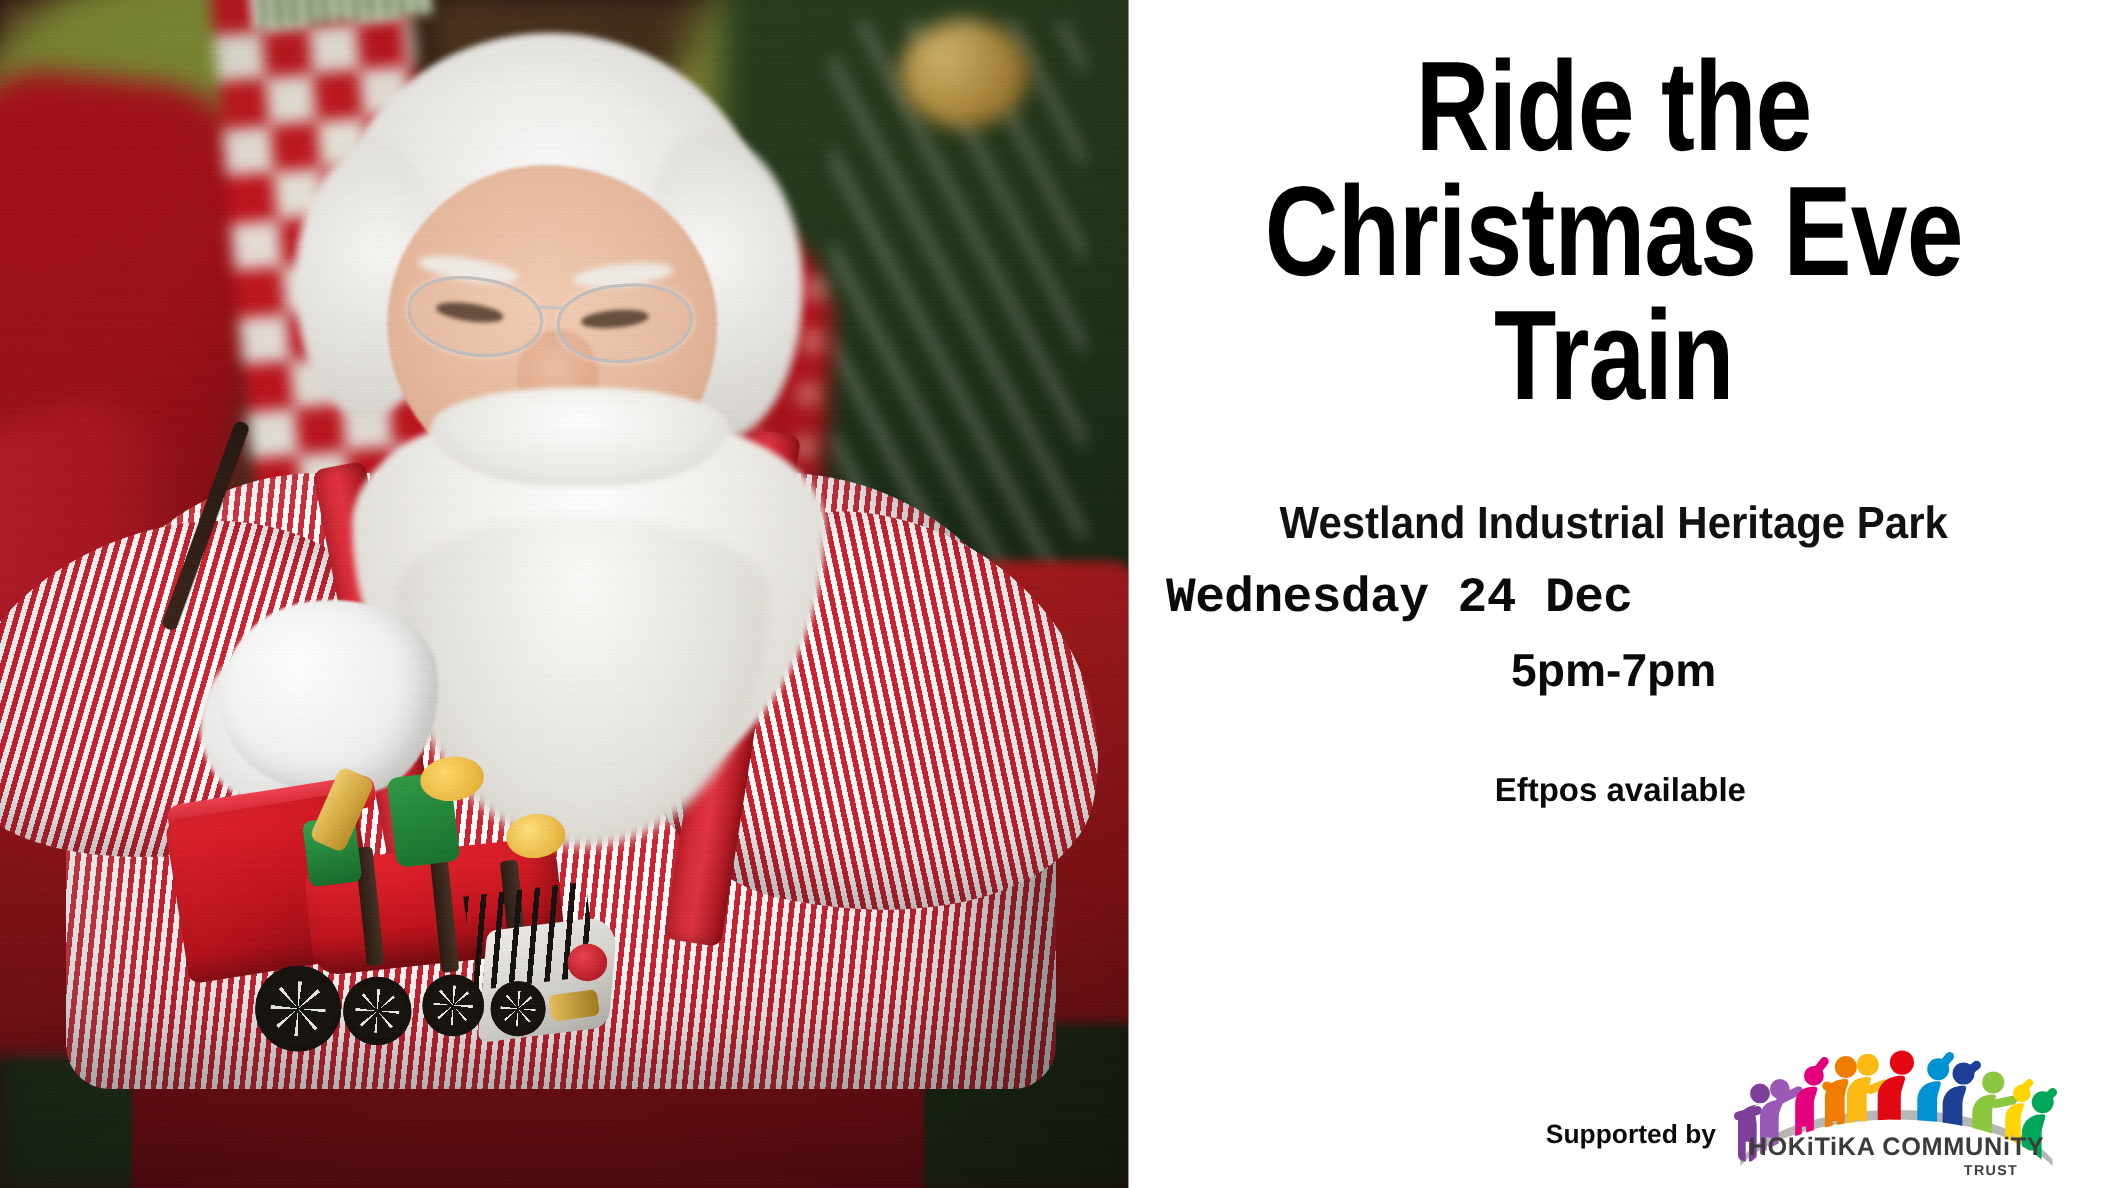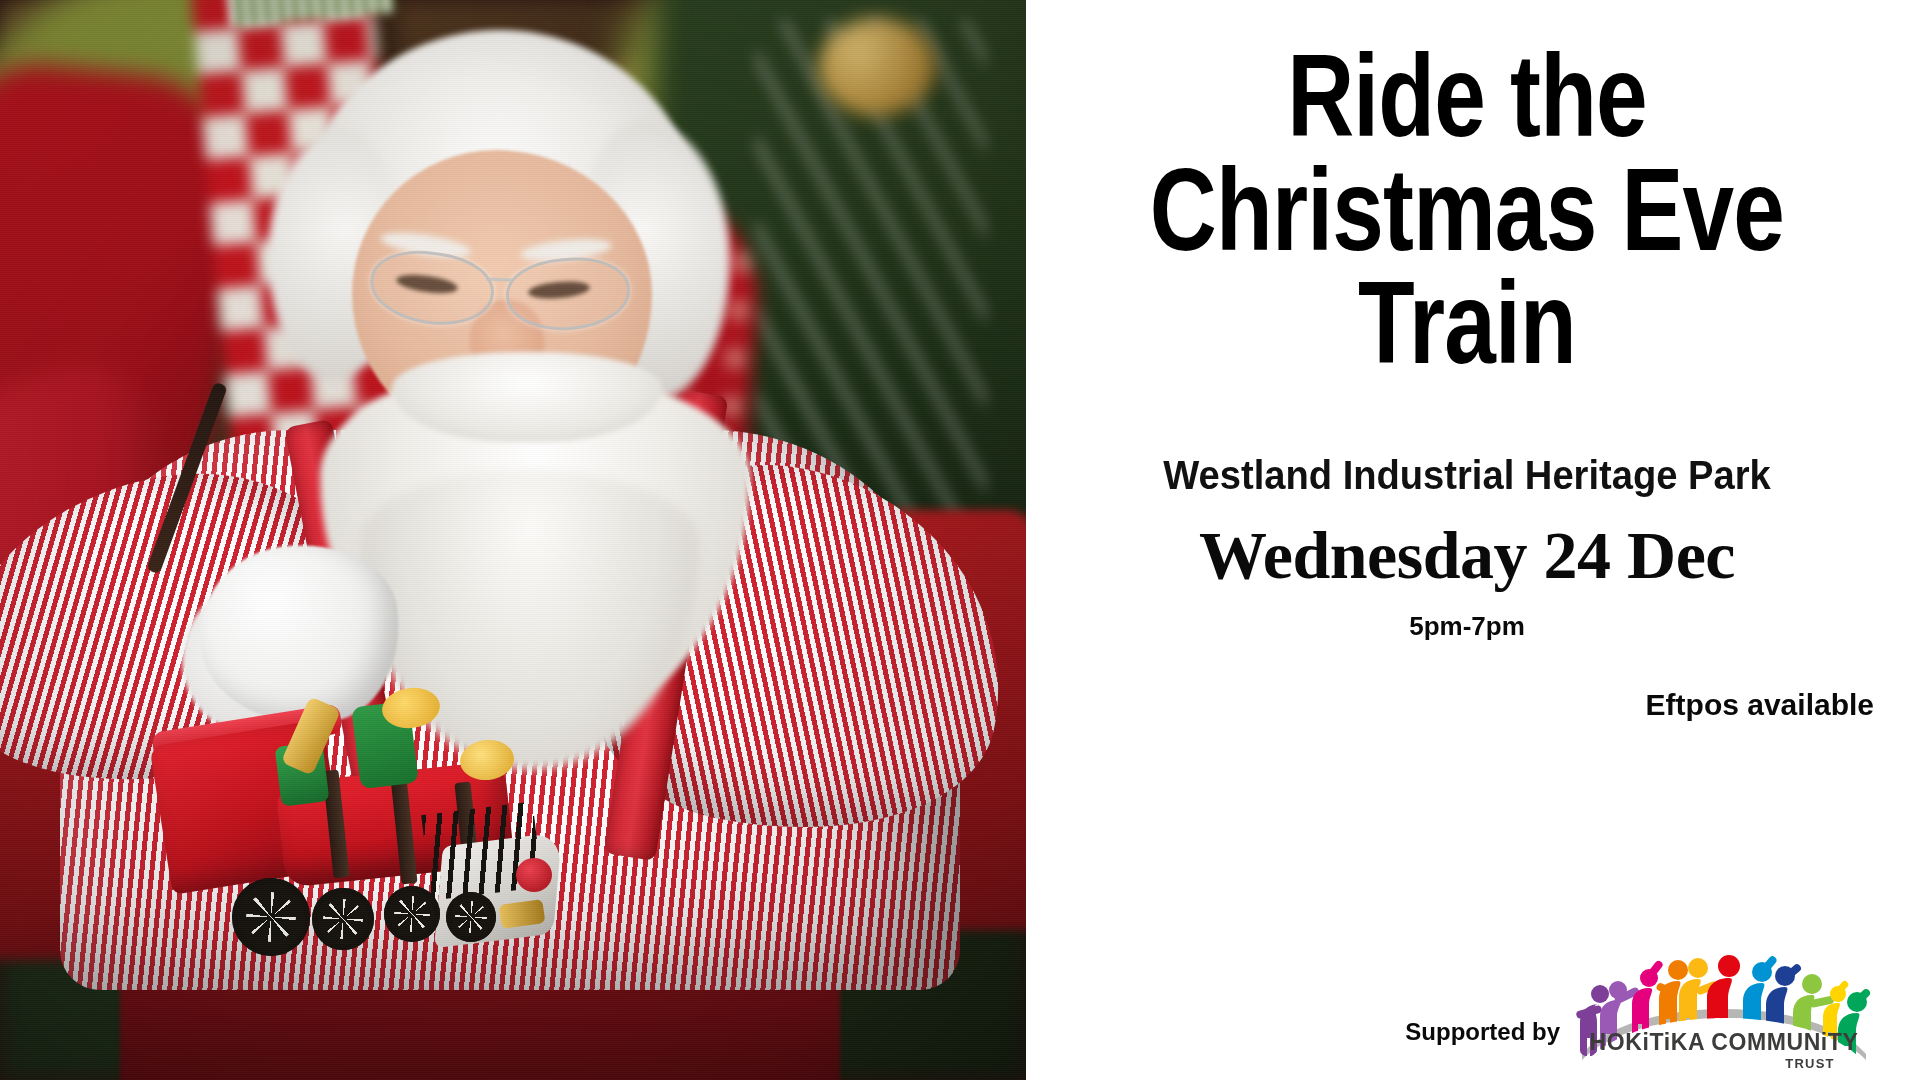--- a/index.html
+++ b/index.html
@@ -538,46 +538,45 @@
     text-align: center;
     font-family: "Liberation Sans Narrow", "Liberation Sans", sans-serif;
     font-weight: 700;
     font-size: 41px;
     line-height: 1.1;
     color: #111111;
     transform: scaleX(0.93);
     margin-top: 72px;
   }
   .subline-date {
-    text-align: center;
-    font-family: Liberation Serif, serif;
+    font-family: Liberation Mono, monospace;
     font-weight: 700;
-    font-size: 68px;
+    font-size: 45px;
     line-height: 1.05;
     color: #0a0a0a;
     margin-top: 22px;
     letter-spacing: -0.5px;
   }
   .subline-time {
     text-align: center;
     font-family: "Liberation Sans", sans-serif;
     font-weight: 700;
-    font-size: 26px;
+    font-size: 42px;
     line-height: 1.1;
     color: #0a0a0a;
     margin-top: 20px;
   }
   .eftpos {
     font-family: "Liberation Sans", sans-serif;
     font-weight: 700;
     font-size: 30px;
     color: #0a0a0a;
-    margin-top: 48px;
+    margin-top: 68px;
     margin-left: 12px;
-    text-align: right;
+    text-align: center;
   }
   .support-row {
     margin-top: auto;
     margin-bottom: 8px;
     display: flex;
     align-items: flex-end;
     justify-content: flex-end;
     gap: 14px;
   }
   .supported-by {

